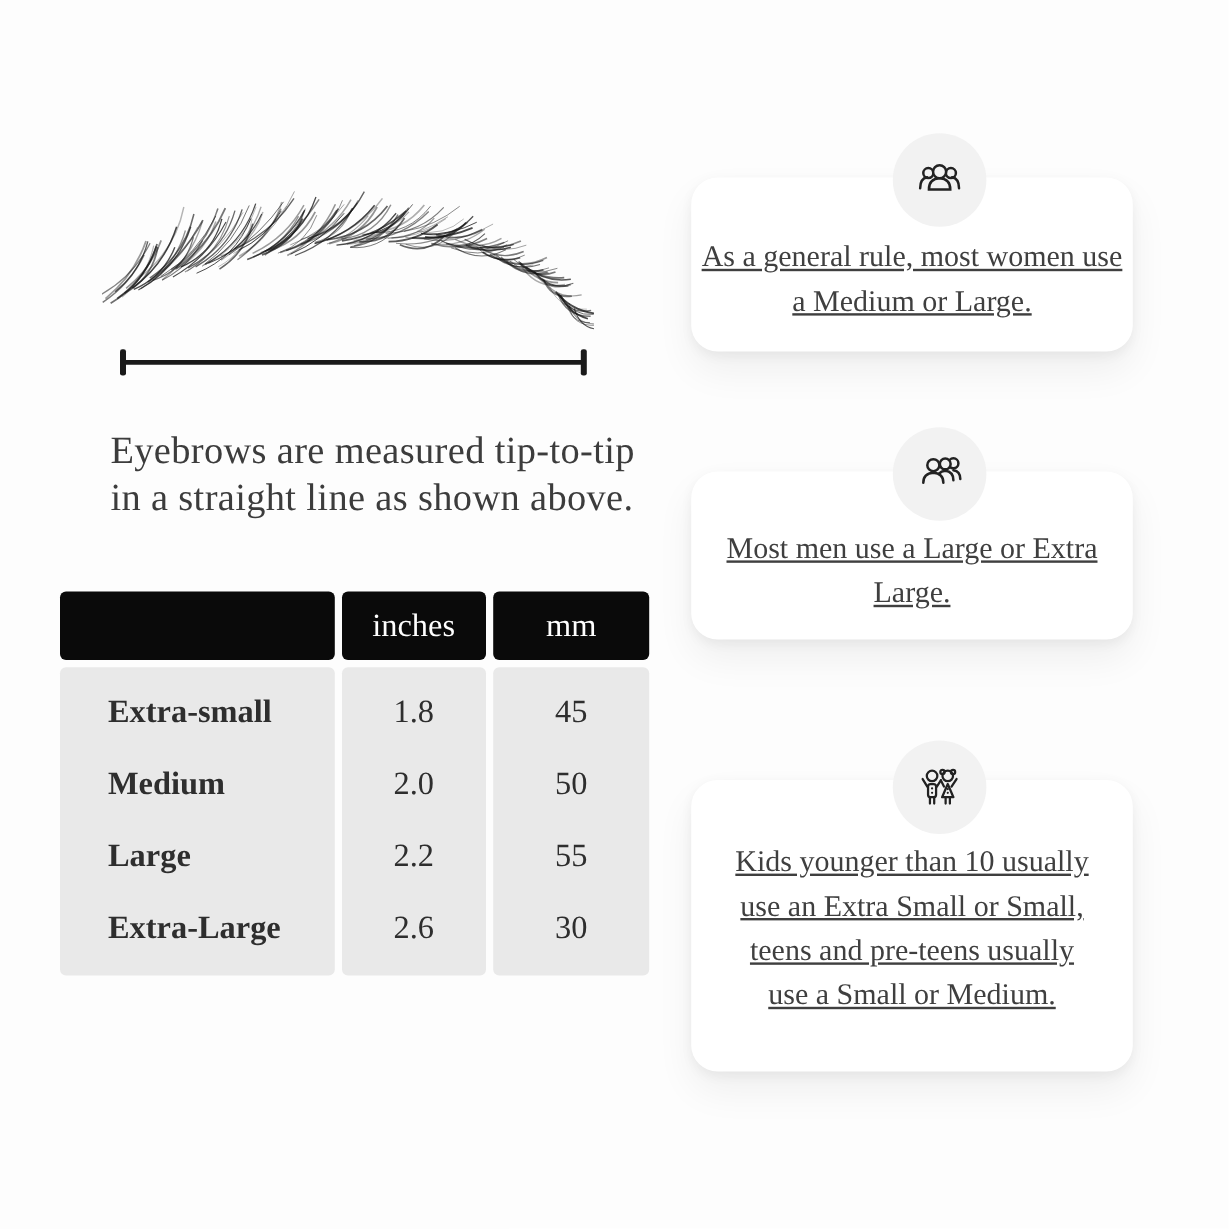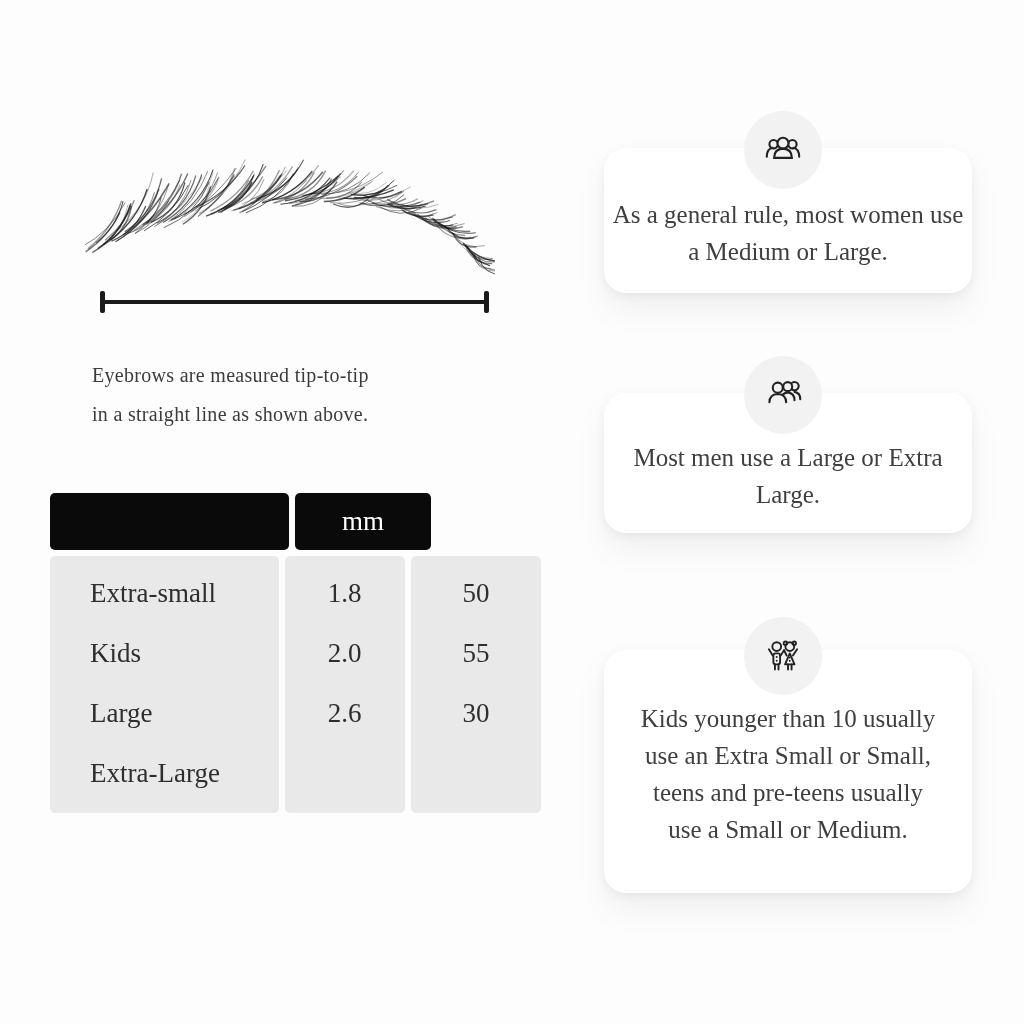--- a/index.html
+++ b/index.html
@@ -13,35 +13,35 @@
     position:relative;width:1024px;height:1024px;overflow:hidden;
     background:var(--page-bg);
     font-family:"Liberation Serif","DejaVu Serif",serif;
     color:var(--text);
   }
   
   .brow-svg{position:absolute;left:85px;top:158px;width:410px;height:120px;}
   .mline{position:absolute;left:103px;top:300px;width:384px;height:4px;background:var(--line);border-radius:2px;}
   .mcap{position:absolute;top:291px;width:5px;height:22px;background:var(--line);border-radius:2px;}
   .mcap-l{left:100px;} .mcap-r{left:484px;}
-  .caption{position:absolute;left:92px;top:356px;font-size:20px;line-height:39px;color:#3c3c3c;letter-spacing:.3px;}
+  .caption{position:absolute;left:92px;top:356px;font-size:32px;line-height:39px;color:#3c3c3c;letter-spacing:.3px;}
   
   .size-table{position:absolute;left:50px;top:493px;width:491px;font-size:27px;color:#2e2e2e;}
   .thead,.tbody{display:flex;gap:6px;}
   .tbody{margin-top:6px;}
-  .w1{width:239px;} .w2{width:126px;} .w3{width:136px;}
+  .w1{width:239px;font-weight:bold;} .w2{width:126px;} .w3{width:136px;}
   .th{height:57px;background:var(--table-header-bg);color:var(--table-header-text);
       border-radius:5px;display:flex;align-items:center;justify-content:center;}
   .tcol{background:var(--table-body-bg);border-radius:5px;padding:7px 0 10px 0;}
   .cell{height:60px;display:flex;align-items:center;}
   .cell.lbl{padding-left:40px;}
   .cell.num{justify-content:center;}
   
-  .card{position:absolute;left:604px;width:368px;background:var(--card-bg);border-radius:22px;
-        box-shadow:0 16px 32px rgba(0,0,0,.06),0 3px 10px rgba(0,0,0,.05);z-index:1;}
+  .card{position:absolute;left:576px;width:368px;background:var(--card-bg);border-radius:22px;
+        box-shadow:0 16px 32px rgba(0,0,0,.06),0 3px 10px rgba(0,0,0,.05);z-index:1;text-decoration:underline;}
   .card1{top:148px;height:145px;}
   .card2{top:393px;height:140px;}
   .card3{top:650px;height:243px;}
   .card-text{margin:0 auto;text-align:center;font-size:25px;line-height:37px;color:#3f3f3f;}
   .card1 .card-text{padding-top:48px;width:352px;}
   .card2 .card-text{padding-top:46px;width:310px;}
   .card3 .card-text{padding-top:50px;width:302px;}
   .icon-circle{position:absolute;left:744px;width:78px;height:78px;border-radius:50%;
         background:var(--icon-circle-bg);z-index:2;display:flex;align-items:center;justify-content:center;}
   .ic1{top:111px;} .ic2{top:356px;} .ic3{top:617px;}
@@ -208,35 +208,38 @@
   <div class="mcap mcap-l"></div>
   <div class="mcap mcap-r"></div>
   <div class="caption">
     <div>Eyebrows are measured tip-to-tip</div>
     <div>in a straight line as shown above.</div>
   </div>
 
   <div class="size-table">
     <div class="thead">
       <div class="th w1"></div>
+      <div class="th w2">inches</div>
       <div class="th w3">mm</div>
     </div>
     <div class="tbody">
       <div class="tcol w1">
         <div class="cell lbl">Extra-small</div>
-        <div class="cell lbl">Kids</div>
+        <div class="cell lbl">Medium</div>
         <div class="cell lbl">Large</div>
         <div class="cell lbl">Extra-Large</div>
       </div>
       <div class="tcol w2">
         <div class="cell num">1.8</div>
         <div class="cell num">2.0</div>
+        <div class="cell num">2.2</div>
         <div class="cell num">2.6</div>
       </div>
       <div class="tcol w3">
+        <div class="cell num">45</div>
         <div class="cell num">50</div>
         <div class="cell num">55</div>
         <div class="cell num">30</div>
       </div>
     </div>
   </div>
 
   <div class="card card1">
     <p class="card-text">As a general rule, most women use a Medium or Large.</p>
   </div>

